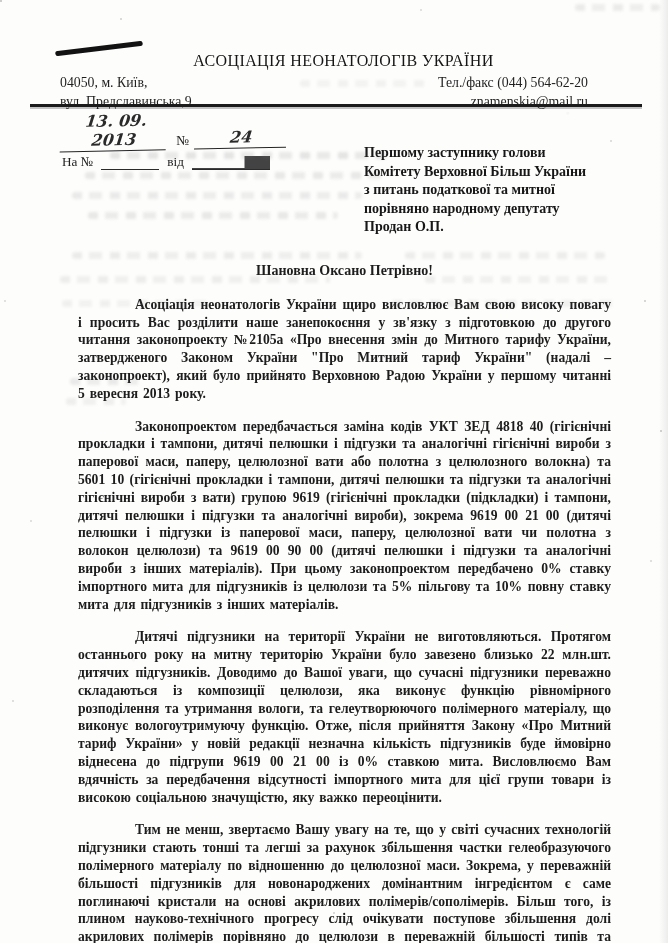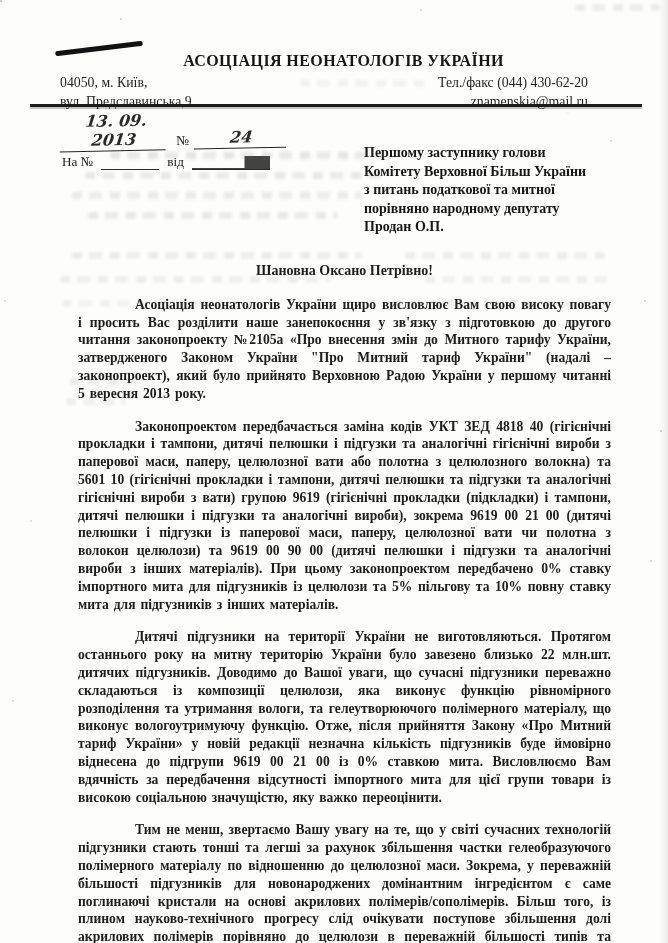--- a/index.html
+++ b/index.html
@@ -17,21 +17,21 @@
     overflow:hidden;
   }
 
   
   .pen-mark {
     position:absolute; left:55px; top:46px; width:88px; height:5px;
     background:#121212; border-radius:3px; transform:rotate(-7deg);
   }
   .org-title {
     position:absolute; left:0; right:0; top:52px;
-    text-align:center; font-weight:bold; font-size:16px; letter-spacing:.4px;
+    text-align:center; font-weight:normal; font-size:16px; letter-spacing:.4px;
     color:#161616;
     padding-left:19px;
   }
   .contact-row {
     position:absolute; left:60px; right:80px; top:74px;
     display:flex; justify-content:space-between;
     font-size:13.8px; line-height:18.5px;
   }
   .contact-right { text-align:right; }
   .rule {
@@ -101,21 +101,21 @@
   <div class="pen-mark"></div>
 
   <div class="org-title">АСОЦІАЦІЯ НЕОНАТОЛОГІВ УКРАЇНИ</div>
 
   <div class="contact-row">
     <div class="contact-left">
       <div>04050, м. Київ,</div>
       <div>вул. Предславинська,9</div>
     </div>
     <div class="contact-right">
-      <div>Тел./факс (044) 430-62-20</div>
+      <div>Тел./факс (044) 564-62-20</div>
       <div>znamenskia@mail.ru</div>
     </div>
   </div>
 
   <div class="rule"></div>
 
   <div class="ref-block">
     <div class="ref-line1">
       <span class="handwritten hand-underline date-slot">13. 09. 2013</span>
       <span class="num-sign">№</span>

